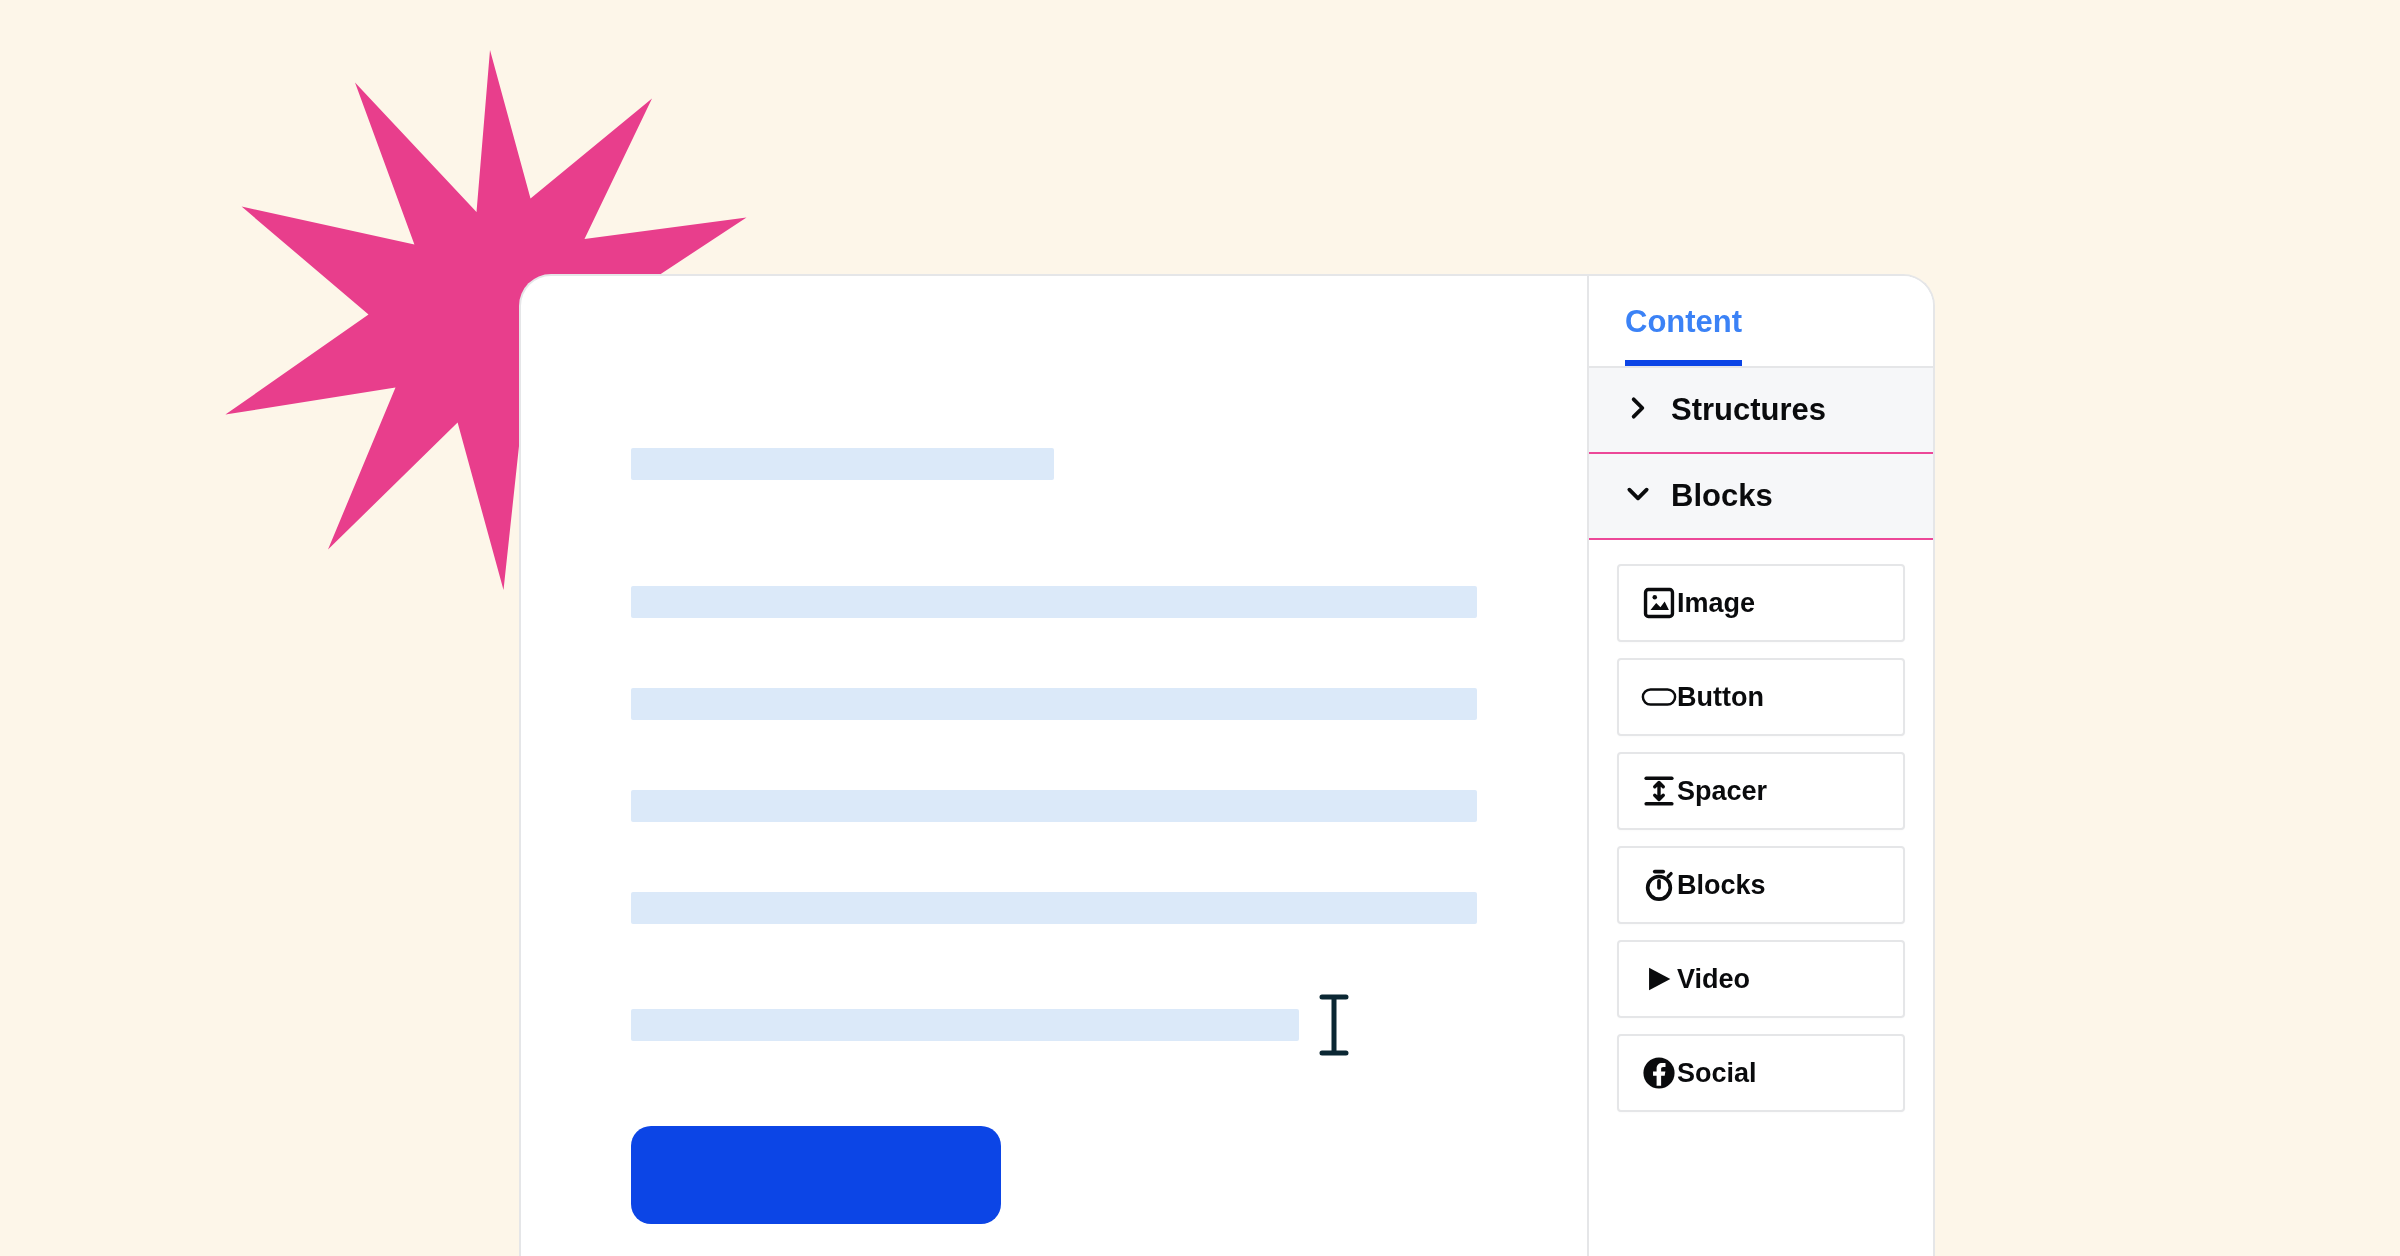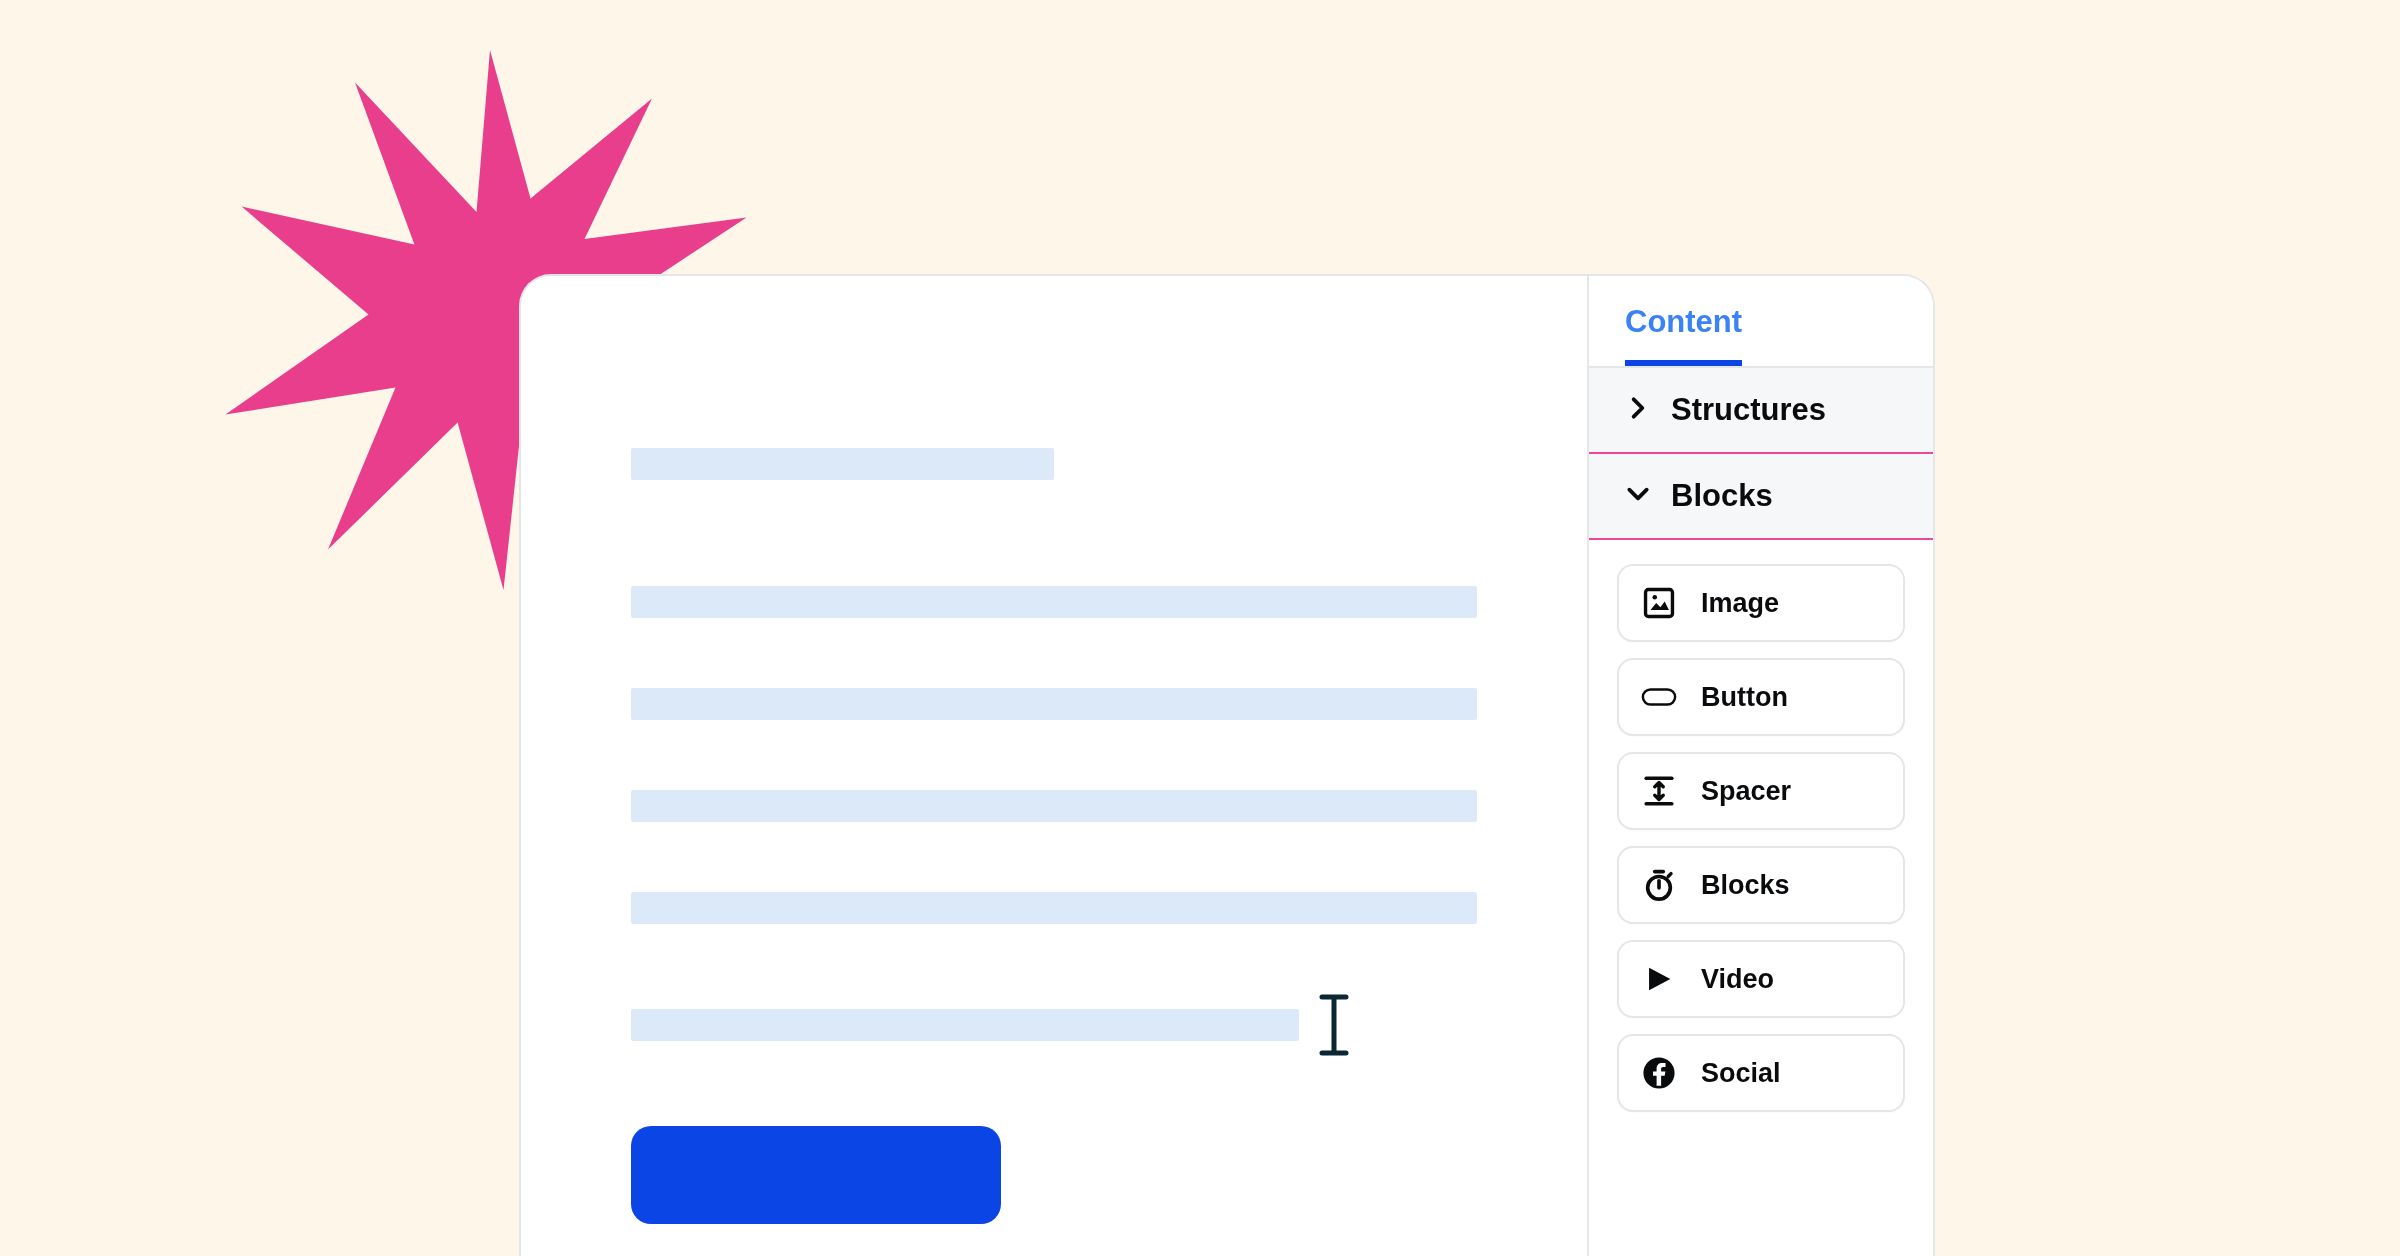--- a/index.html
+++ b/index.html
@@ -108,26 +108,25 @@
 
   .blocks-list {
     padding: 24px 28px;
     display: flex;
     flex-direction: column;
     gap: 16px;
   }
 
   .block-item {
     border: 2px solid #e5e6e8;
-    border-radius: 16px;
+    border-radius: 4px;
     background: #ffffff;
     height: 78px;
     display: flex;
     align-items: center;
-    gap: 24px;
     padding: 0 22px;
     cursor: grab;
     box-shadow: 0 1px 2px rgba(0,0,0,0.02);
   }
   .block-item .blk-label {
     font-size: 27px;
     font-weight: 600;
     color: #0a0b0d;
   }
   .block-item .blk-icon {

